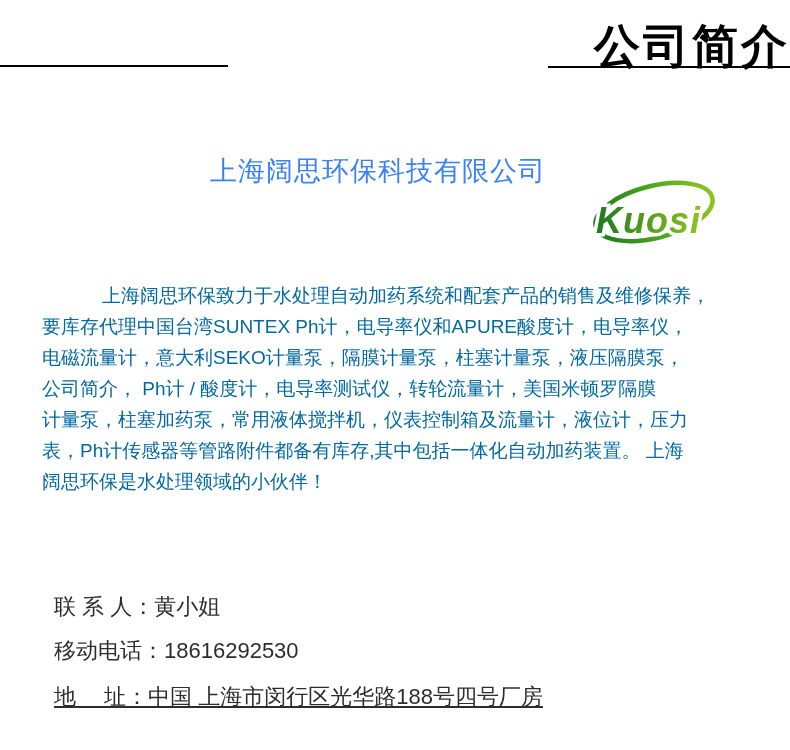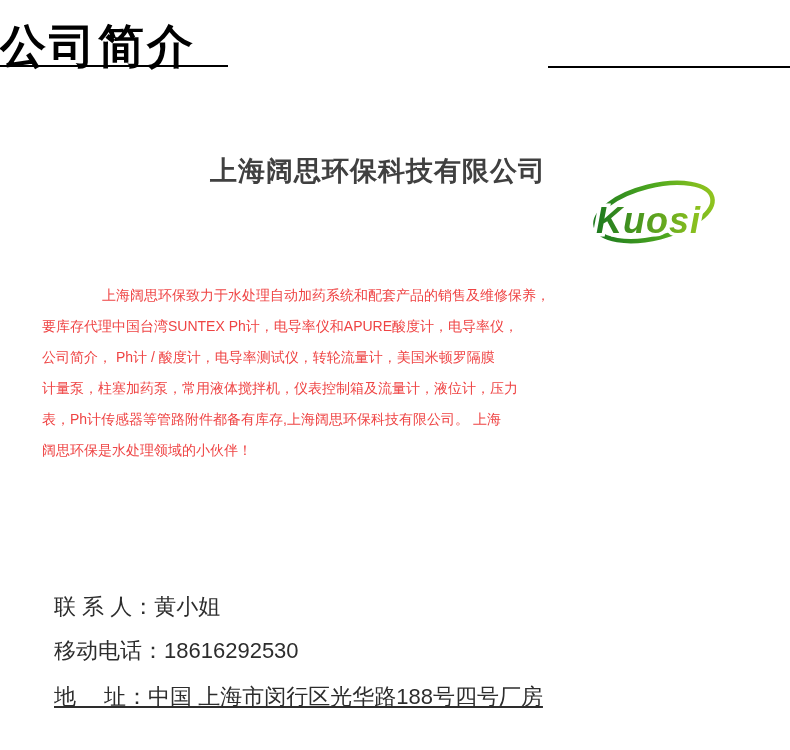--- a/index.html
+++ b/index.html
@@ -3,43 +3,43 @@
 <meta charset="utf-8">
 <style>
   html,body { margin:0; padding:0; background:#ffffff; }
   .page {
     position:relative; width:790px; height:750px; background:#ffffff;
     font-family:"Liberation Sans", sans-serif; overflow:hidden;
   }
   
   .title {
     position:absolute; top:21px; left:0; width:790px;
-    text-align:left; font-family:"Liberation Serif", serif;
+    text-align:right; font-family:"Liberation Serif", serif;
     font-size:46px; line-height:52px; font-weight:600;
     letter-spacing:3px; color:#000000; white-space:pre;
   }
   .rule { position:absolute; height:2px; background:#000000; }
   .rule-left  { top:65px; left:0;   width:228px; }
   .rule-right { top:66px; left:548px; width:242px; }
   .subtitle {
     position:absolute; top:84px; left:0; width:790px;
     text-align:center; font-size:23px; line-height:26px;
     letter-spacing:2px; color:#121212; white-space:pre;
   }
   
   .company-name {
     position:absolute; top:156px; left:0; width:756px;
     text-align:center; font-size:27px; line-height:30px;
-    font-weight:700; letter-spacing:1px; color:#404040; white-space:pre;
+    font-weight:400; letter-spacing:1px; color:#3b82f6; white-space:pre;
   }
   .logo { position:absolute; top:172px; left:590px; width:130px; height:85px; }
   
   .profile {
     position:absolute; top:280px; left:42px; width:740px;
-    font-size:14px; color:#ef4444;
+    font-size:19px; color:#0369a1;
   }
   .para-line { line-height:31px; white-space:pre; }
   .para-line:first-child { text-indent:60px; }
   
   .contact-line {
     position:absolute; left:54px; font-size:22px; line-height:26px;
     color:#2d2d2d; white-space:pre;
   }
   .contact-person  { top:594px; }
   .contact-mobile  { top:638px; }
@@ -68,23 +68,24 @@
         <stop id="tx1" offset="1" stop-color="#8fc31f"></stop>
       </linearGradient>
     </defs>
     <ellipse cx="64" cy="40" rx="60" ry="26" fill="none" stroke="url(#lg-swoosh)" stroke-width="4.5" transform="rotate(-14 64 40)"></ellipse>
     <text x="6" y="61" font-family="Liberation Sans, sans-serif" font-size="36" font-weight="bold" font-style="italic" letter-spacing="1" fill="url(#lg-text)" stroke="#ffffff" stroke-width="7" paint-order="stroke">Kuosi</text>
   </svg>
 
   <div class="profile" id="profile-lines">
       <div class="para-line">上海阔思环保致力于水处理自动加药系统和配套产品的销售及维修保养，</div>
       <div class="para-line">要库存代理中国台湾SUNTEX Ph计，电导率仪和APURE酸度计，电导率仪，</div>
+      <div class="para-line">电磁流量计，意大利SEKO计量泵，隔膜计量泵，柱塞计量泵，液压隔膜泵，</div>
       <div class="para-line">公司简介， Ph计 / 酸度计，电导率测试仪，转轮流量计，美国米顿罗隔膜</div>
       <div class="para-line">计量泵，柱塞加药泵，常用液体搅拌机，仪表控制箱及流量计，液位计，压力</div>
-      <div class="para-line">表，Ph计传感器等管路附件都备有库存,上海阔思环保科技有限公司。 上海</div>
+      <div class="para-line">表，Ph计传感器等管路附件都备有库存,其中包括一体化自动加药装置。 上海</div>
       <div class="para-line">阔思环保是水处理领域的小伙伴！</div>
     </div>
 
   <div class="contact-line contact-person">联 系 人：黄小姐</div>
   <div class="contact-line contact-mobile">移动电话：18616292530</div>
   <div class="contact-line contact-address">地　 址：中国 上海市闵行区光华路188号四号厂房</div>
 
 </div>
 
 </body></html>

